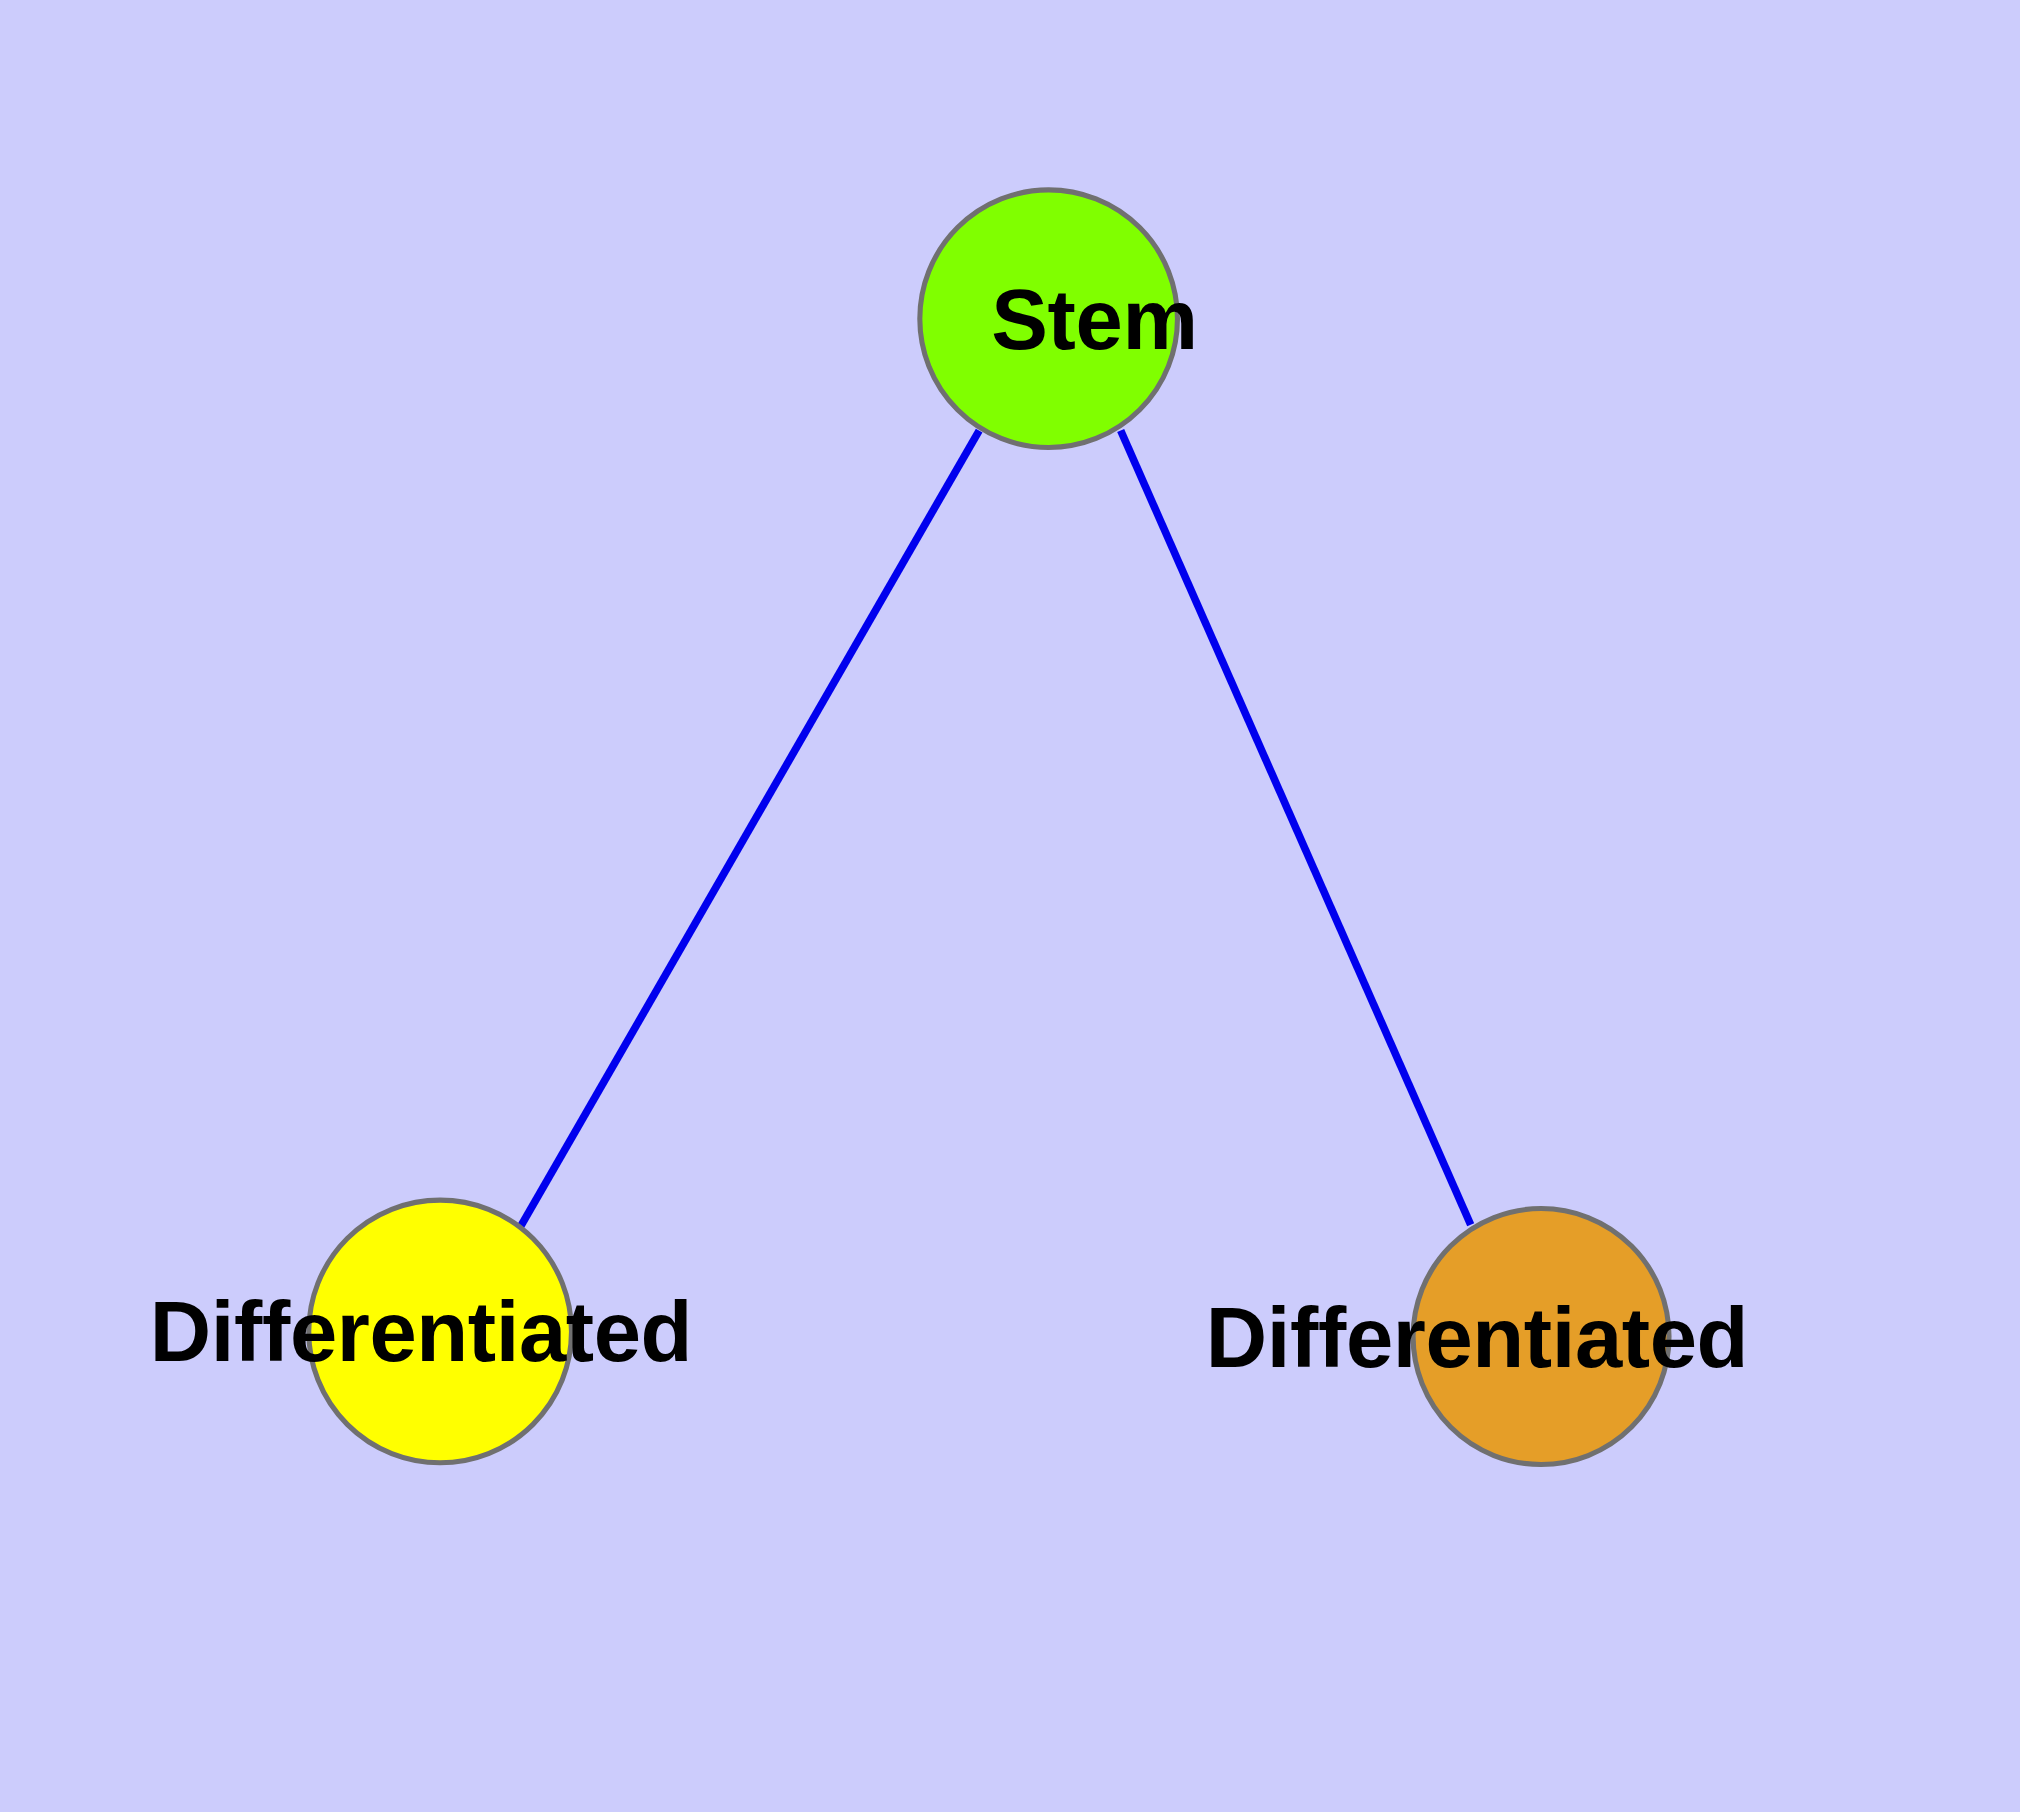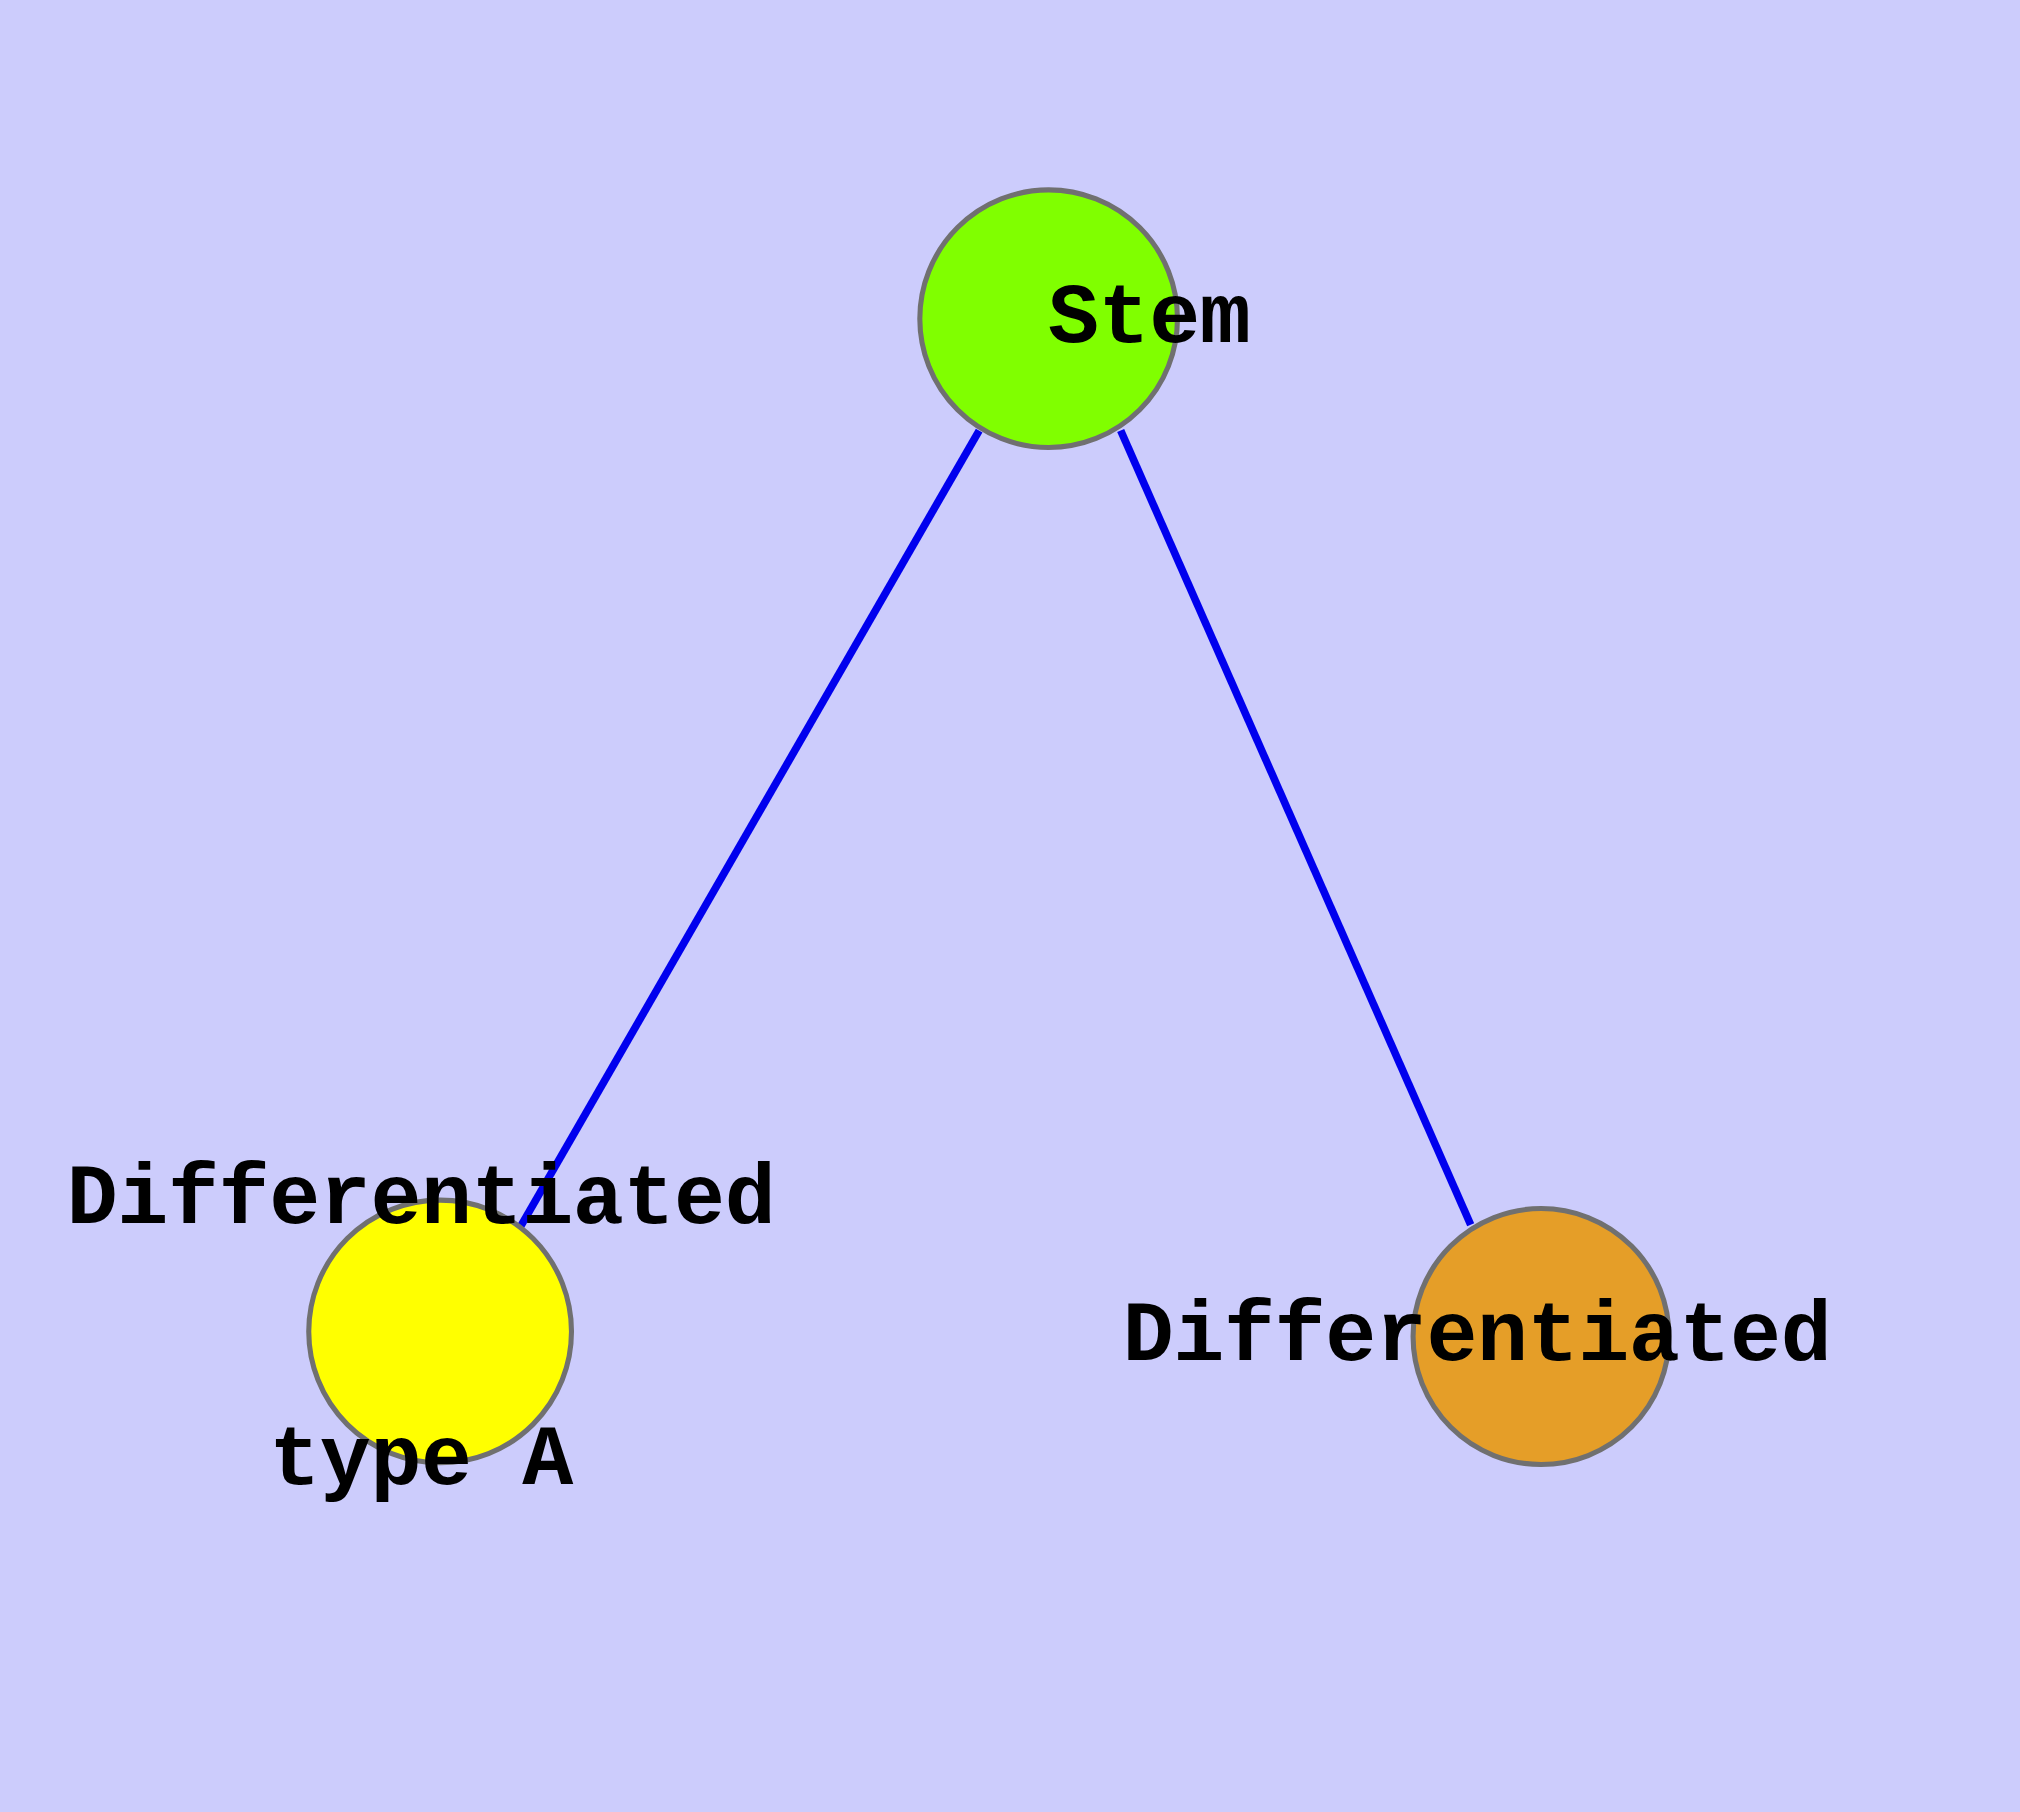--- a/index.html
+++ b/index.html
@@ -22,21 +22,21 @@
     position: absolute;
     left: 0;
     top: 0;
     width: 2021px;
     height: 1812px;
     display: block;
   }
   .node-label {
     position: absolute;
     color: #000000;
-    font-family: Liberation Mono, monospace;
+    font-family: Liberation Sans, sans-serif;
     font-weight: bold;
     font-size: 85px;
     line-height: 87px;
     text-align: center;
     white-space: pre;
     letter-spacing: -0.4px;
     transform: translate(-50%, -50%);
     pointer-events: none;
     user-select: none;
   }
@@ -62,21 +62,20 @@
     </g>
 
   </svg>
 
   <div class="node-label" style="left:1048px; top:319px;">
     <span>Stem</span>
   </div>
 
   <div class="node-label" style="left:421px; top:1331px;">
     <div>Differentiated</div>
-    <div>type A</div>
   </div>
 
   <div class="node-label" style="left:1477px; top:1337px;">
     <div>Differentiated</div>
   </div>
 
 </div>
 
 
 </body></html>

